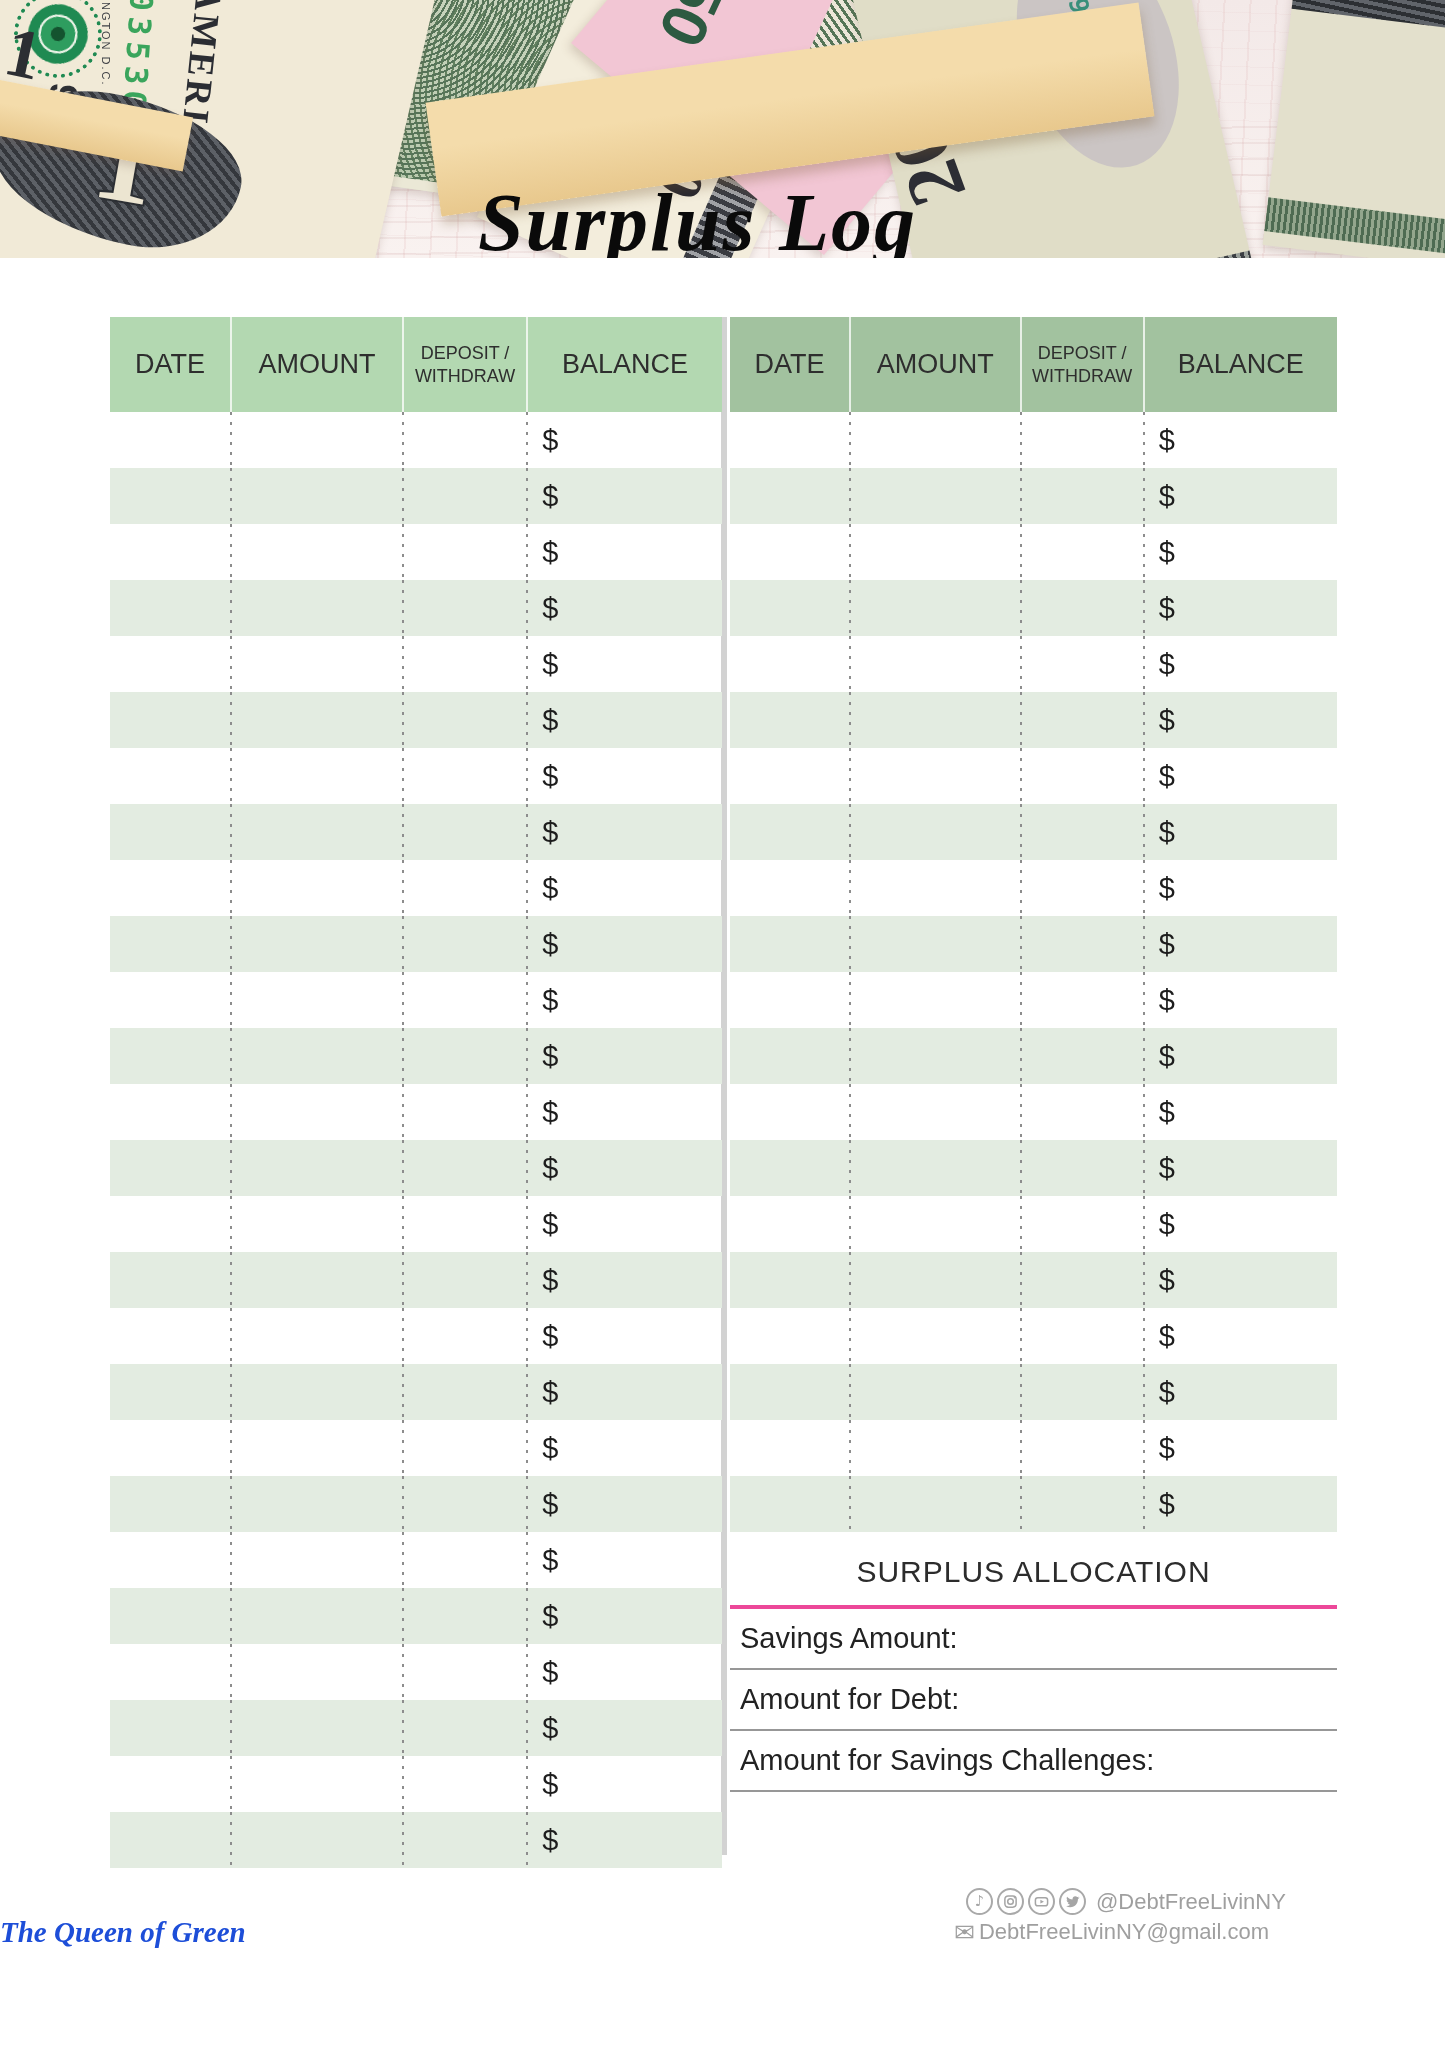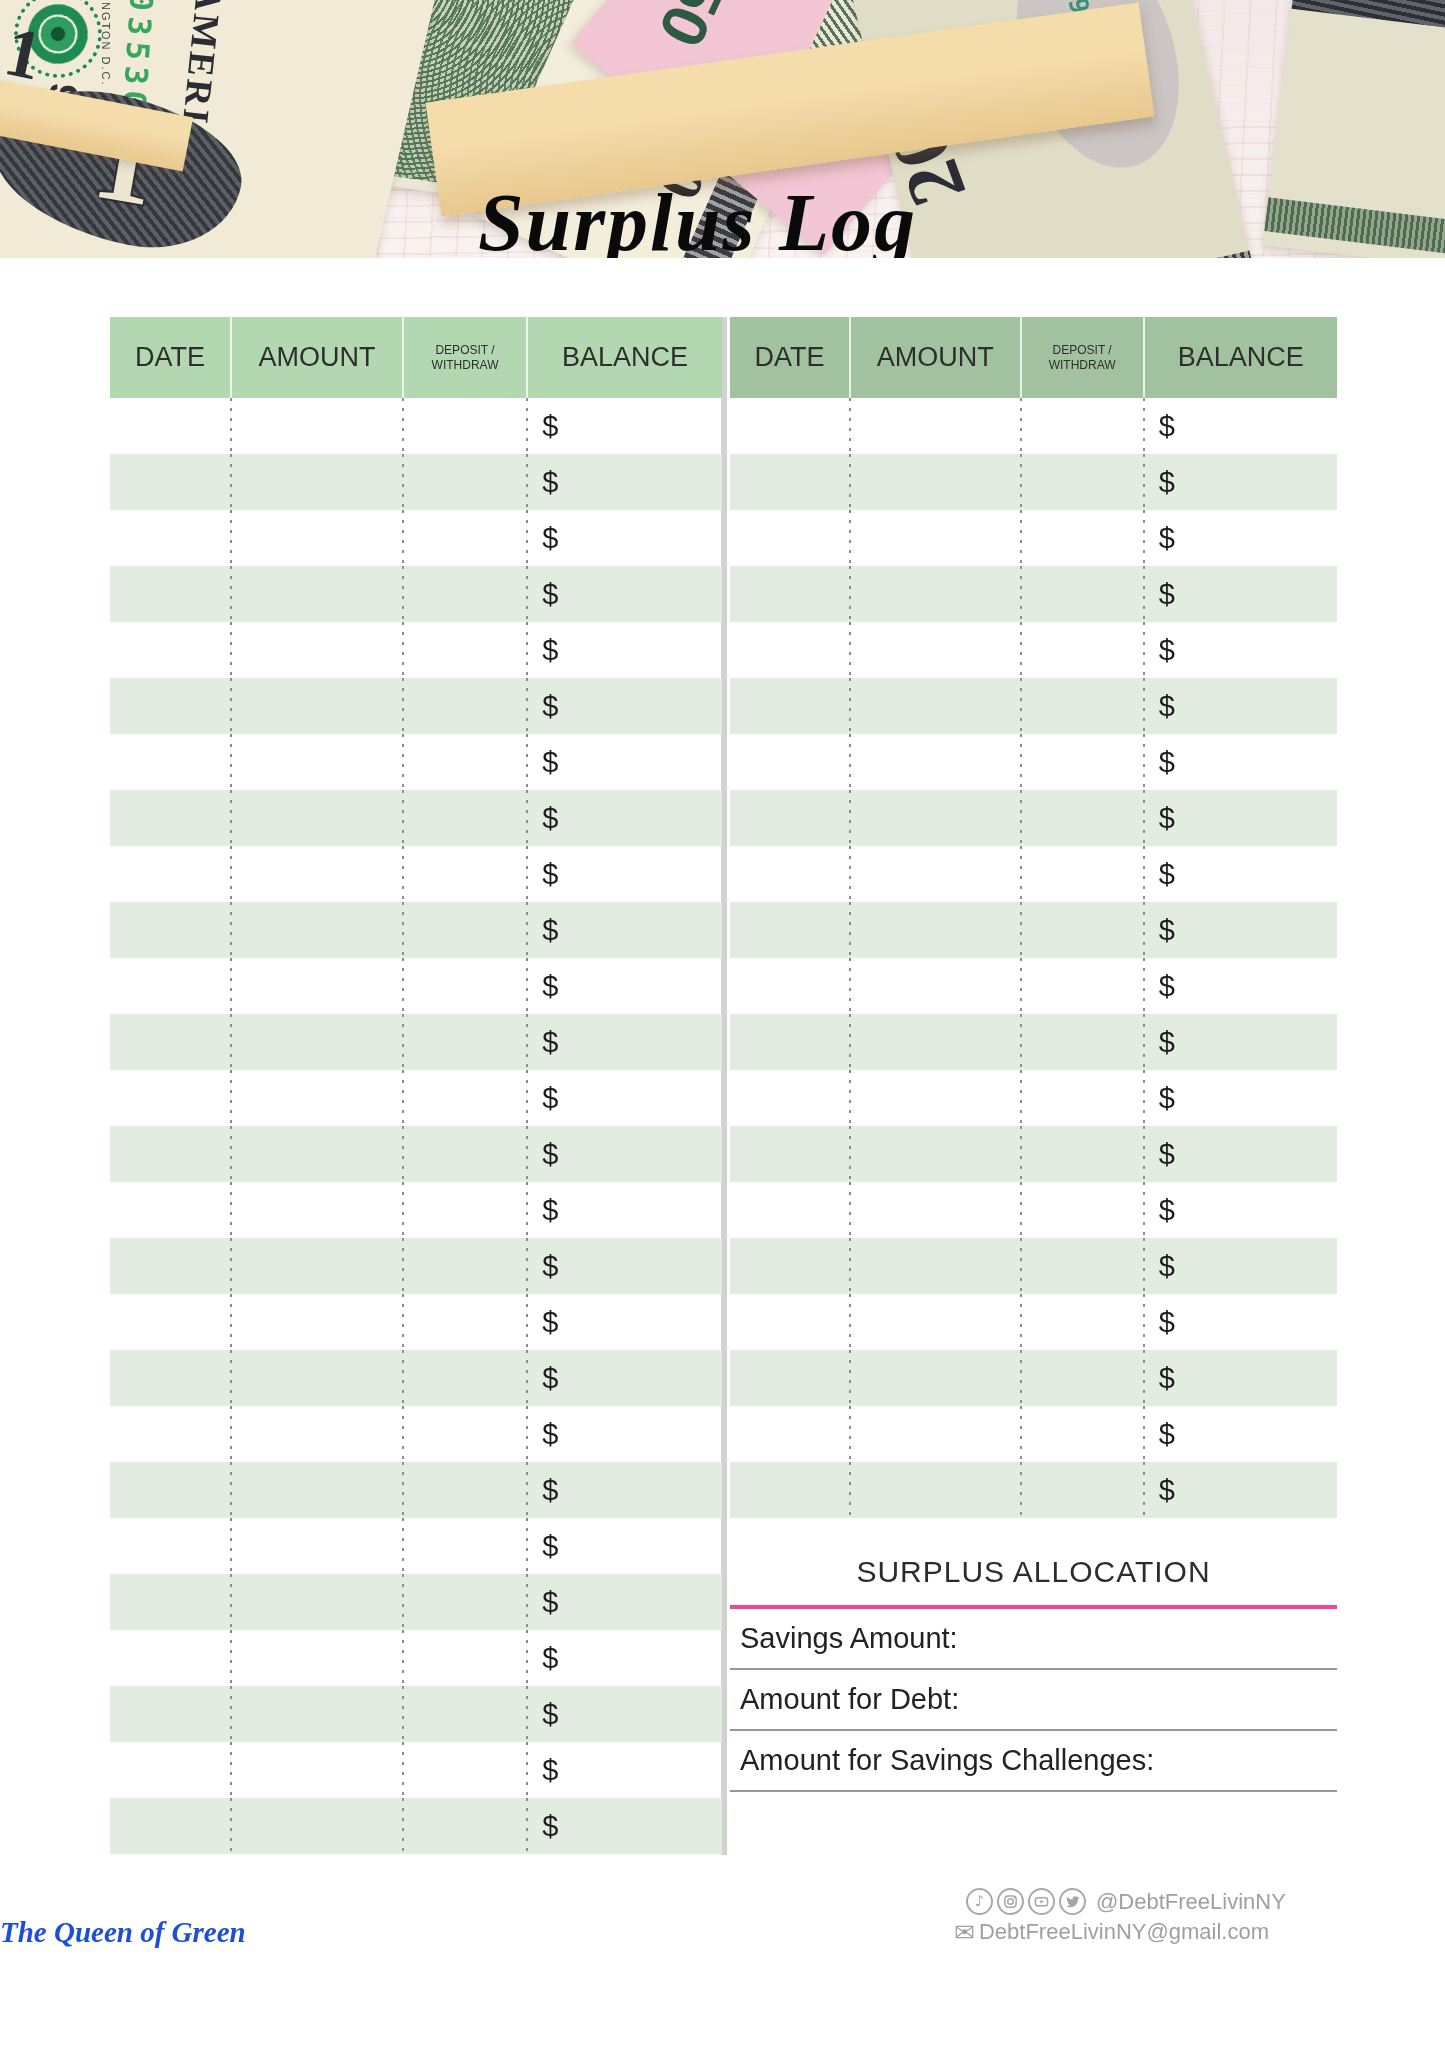--- a/index.html
+++ b/index.html
@@ -78,27 +78,27 @@
       background:repeating-linear-gradient(90deg,#4e6b52 0 3px,#93a68d 3px 6px);}
   .title{position:absolute;left:0;right:0;bottom:-6px;z-index:10;text-align:center;
       transform:translateX(-25px);font-family:"Liberation Serif",serif;font-style:italic;font-weight:bold;
       font-size:82px;line-height:1;letter-spacing:2px;color:#0a0a0a;margin:0;}
 
   
   .vdivider{position:absolute;left:721px;top:317px;width:6px;height:1538px;background:#d2d2d2;}
   .ltable{position:absolute;top:317px;}
   #table-left{left:110px;width:612px;}
   #table-right{left:730px;width:607px;}
-  .thead{height:81px;display:flex;align-items:center;}
+  .thead{height:95px;display:flex;align-items:center;}
   .thead.left{background:#b3d8b1;}
   .thead.right{background:#a2c29f;}
   .th{display:flex;align-items:center;justify-content:center;text-align:center;height:100%;
       font-size:27px;color:#2e2e2e;box-sizing:border-box;}
   .thead .th + .th{border-left:2px solid rgba(255,255,255,.75);}
-  .th.c2{font-size:12px;line-height:1.25;padding:8px 12px;}
+  .th.c2{font-size:18px;line-height:1.25;padding:8px 12px;}
   .c0{width:19.6%;}.c1{width:28.1%;}.c2{width:20.3%;}.c3{width:32%;}
   .trow{height:56px;display:flex;}
   .trow:nth-child(even){background:#e3ece1;}
   .td{height:100%;box-sizing:border-box;}
   .td.c1,.td.c2,.td.c3{
       background-image:repeating-linear-gradient(to bottom,#8d8d8d 0 3px,transparent 3px 10px);
       background-size:2px 100%;background-repeat:no-repeat;background-position:left top;}
   .dollar{display:inline-block;margin-left:16px;line-height:56px;font-size:29px;color:#1d1d1d;}
 
   

